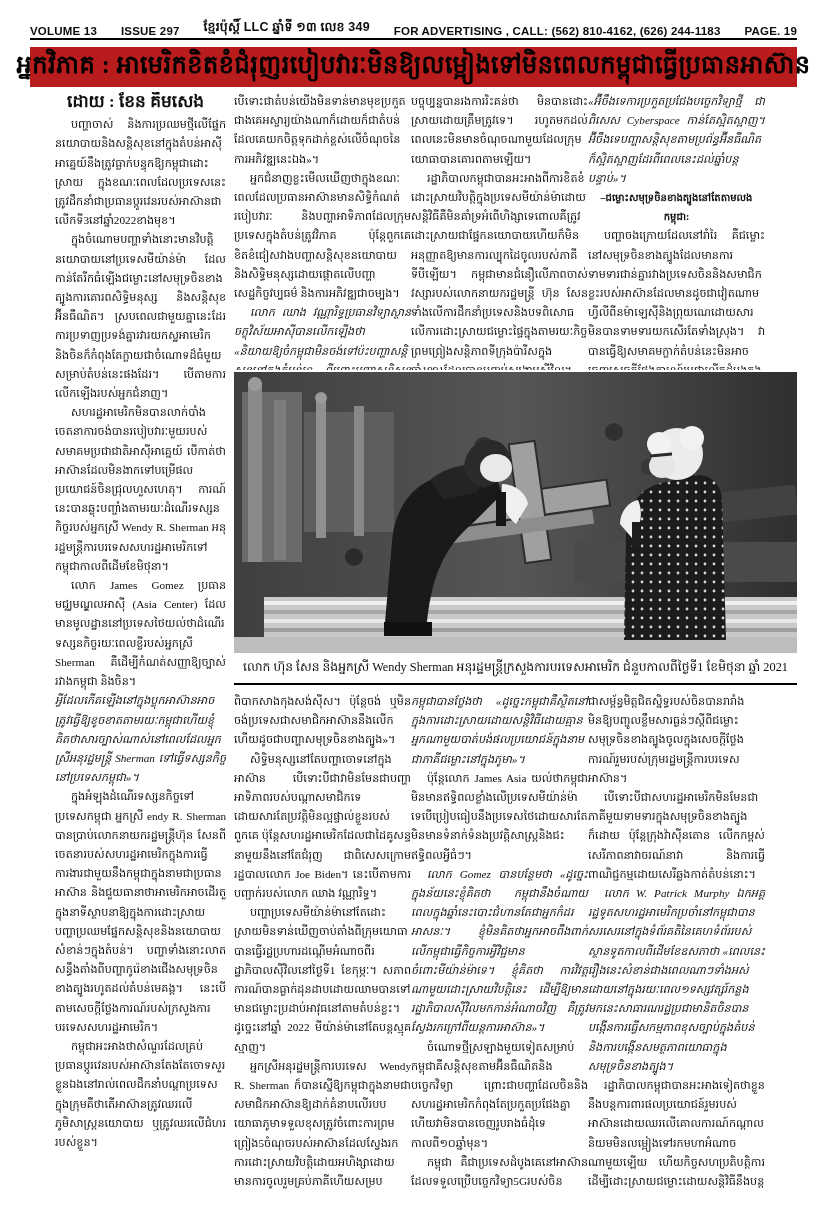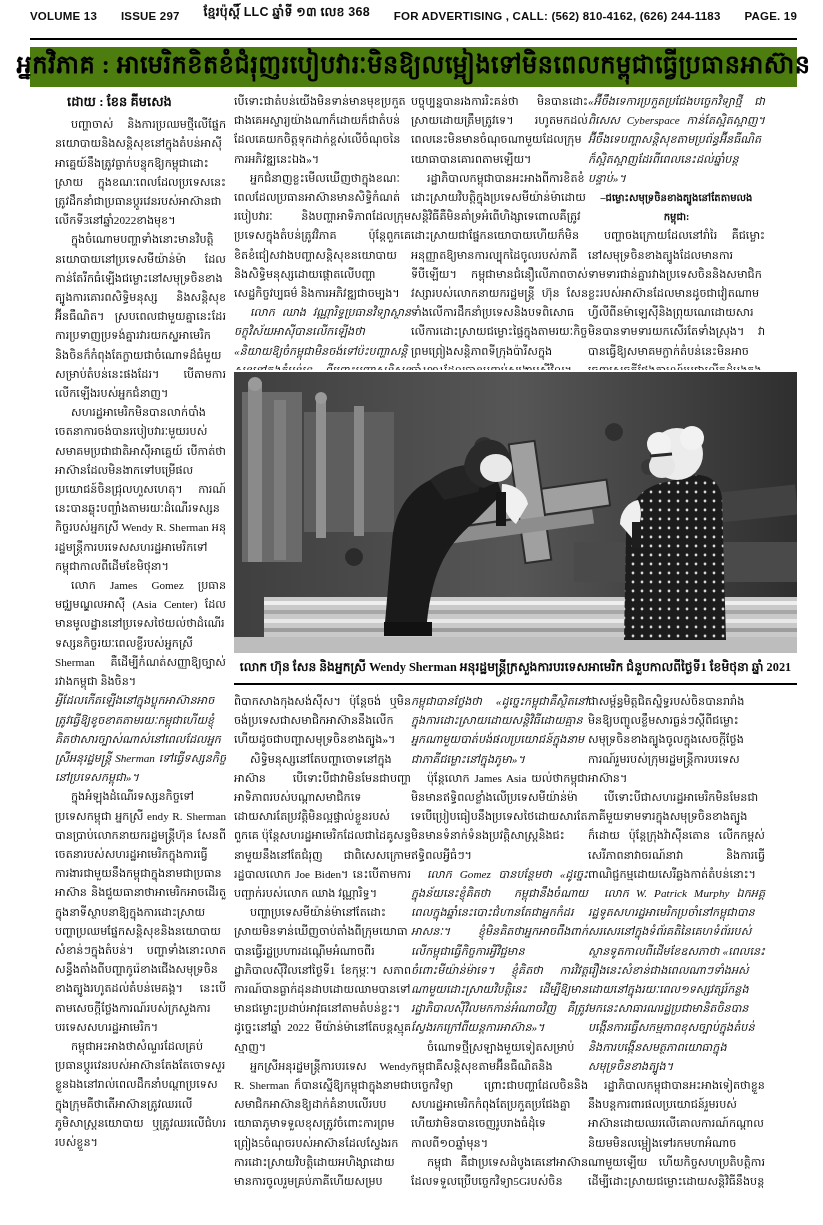--- a/index.html
+++ b/index.html
@@ -6,73 +6,73 @@
   html,body { width:823px; height:1225px; background:#ffffff; overflow:hidden; }
   body { font-family:"Liberation Serif","DejaVu Serif",serif; color:#0d0d0d; }
   .page { position:relative; width:823px; height:1225px; }
 
   
   .masthead-bar {
     position:absolute; left:30px; top:20px; width:767px; height:20px;
     display:flex; align-items:flex-end; justify-content:space-between;
     font-family:"Liberation Sans","DejaVu Sans",sans-serif;
     font-weight:bold; font-size:11.5px; white-space:nowrap;
-    border-bottom:2.5px solid #000; padding-bottom:16px;gap:18px;
+    border-bottom:2.5px solid #000; padding-bottom:1px;gap:18px;
   }
   .masthead-bar .seg { letter-spacing:.2px; }
   .masthead-khmer { font-size:12.5px; }
 
   
   .headline-banner {
     position:absolute; left:30px; top:47px; width:767px; height:40px;
-    background:#4d7c0f; display:flex; align-items:center; justify-content:center;
+    background:#b91c1c; display:flex; align-items:center; justify-content:center;
   }
   .headline-banner .headline {
     font-family:"Liberation Serif","DejaVu Serif",serif;
     font-weight:900; font-size:24px; color:#000; letter-spacing:.5px;
     white-space:nowrap; transform:scaleY(1.05);
   }
 
   
   .bodywrap { position:absolute; left:55px; top:92px; width:742px; height:1110px; display:flex; }
   .kh { font-size:11.2px; line-height:19.2px; text-align:justify; overflow:hidden; }
   .kh p { text-indent:16px; margin:0; }
   .kh p.noindent { text-indent:0; }
   .italic { font-style:italic; }
   .col1 { width:171px; height:1085px; margin-right:8px; }
-  .byline { font-weight:bold; font-size:13px; margin-bottom:4px; text-indent:12px; }
+  .byline { font-weight:bold; font-size:17px; margin-bottom:4px; text-indent:12px; }
 
   .rightregion { width:563px; display:flex; flex-direction:column; }
   .cols3 { display:flex; gap:0; }
   .cols3 .col { width:177px; }
   .topcols { height:278px; }
   .topcols .col { height:278px; }
 
   .subhead { font-weight:bold; text-indent:0 !important; text-align:center; font-size:10px; }
 
   
   .photo-box { width:563px; height:281px; margin-top:2px; background:#4b4b4b; }
   .caption-box {
     height:32px; border-bottom:2px solid #000; display:flex;
     align-items:center; justify-content:center;
   }
-  .caption { font-size:12.3px; text-align:center; white-space:nowrap;font-weight:bold; }
+  .caption { font-size:12.3px; text-align:center; white-space:nowrap; }
 
   .bottomcols { margin-top:7px; height:500px;align-items:flex-end; }
   .bottomcols .col { height:500px; }
 </style>
 </head>
 <body>
 
 <div class="page">
 
   <div class="masthead-bar">
     <span class="seg">VOLUME 13</span>
     <span class="seg">ISSUE 297</span>
-    <span class="seg masthead-khmer">ខ្មែរប៉ុស្តិ៍ LLC ឆ្នាំទី ១៣ លេខ 368</span>
+    <span class="seg masthead-khmer">ខ្មែរប៉ុស្តិ៍ LLC ឆ្នាំទី ១៣ លេខ 349</span>
     <span class="seg">FOR ADVERTISING , CALL: (562) 810-4162, (626) 244-1183</span>
     <span class="seg">PAGE. 19</span>
   </div>
 
   <div class="headline-banner">
     <div class="headline">អ្នកវិភាគ : អាមេរិកខិតខំជំរុញរបៀបវារៈមិនឱ្យលម្អៀងទៅមិនពេលកម្ពុជាធ្វើប្រធានអាស៊ាន</div>
   </div>
 
   <div class="bodywrap">
 

